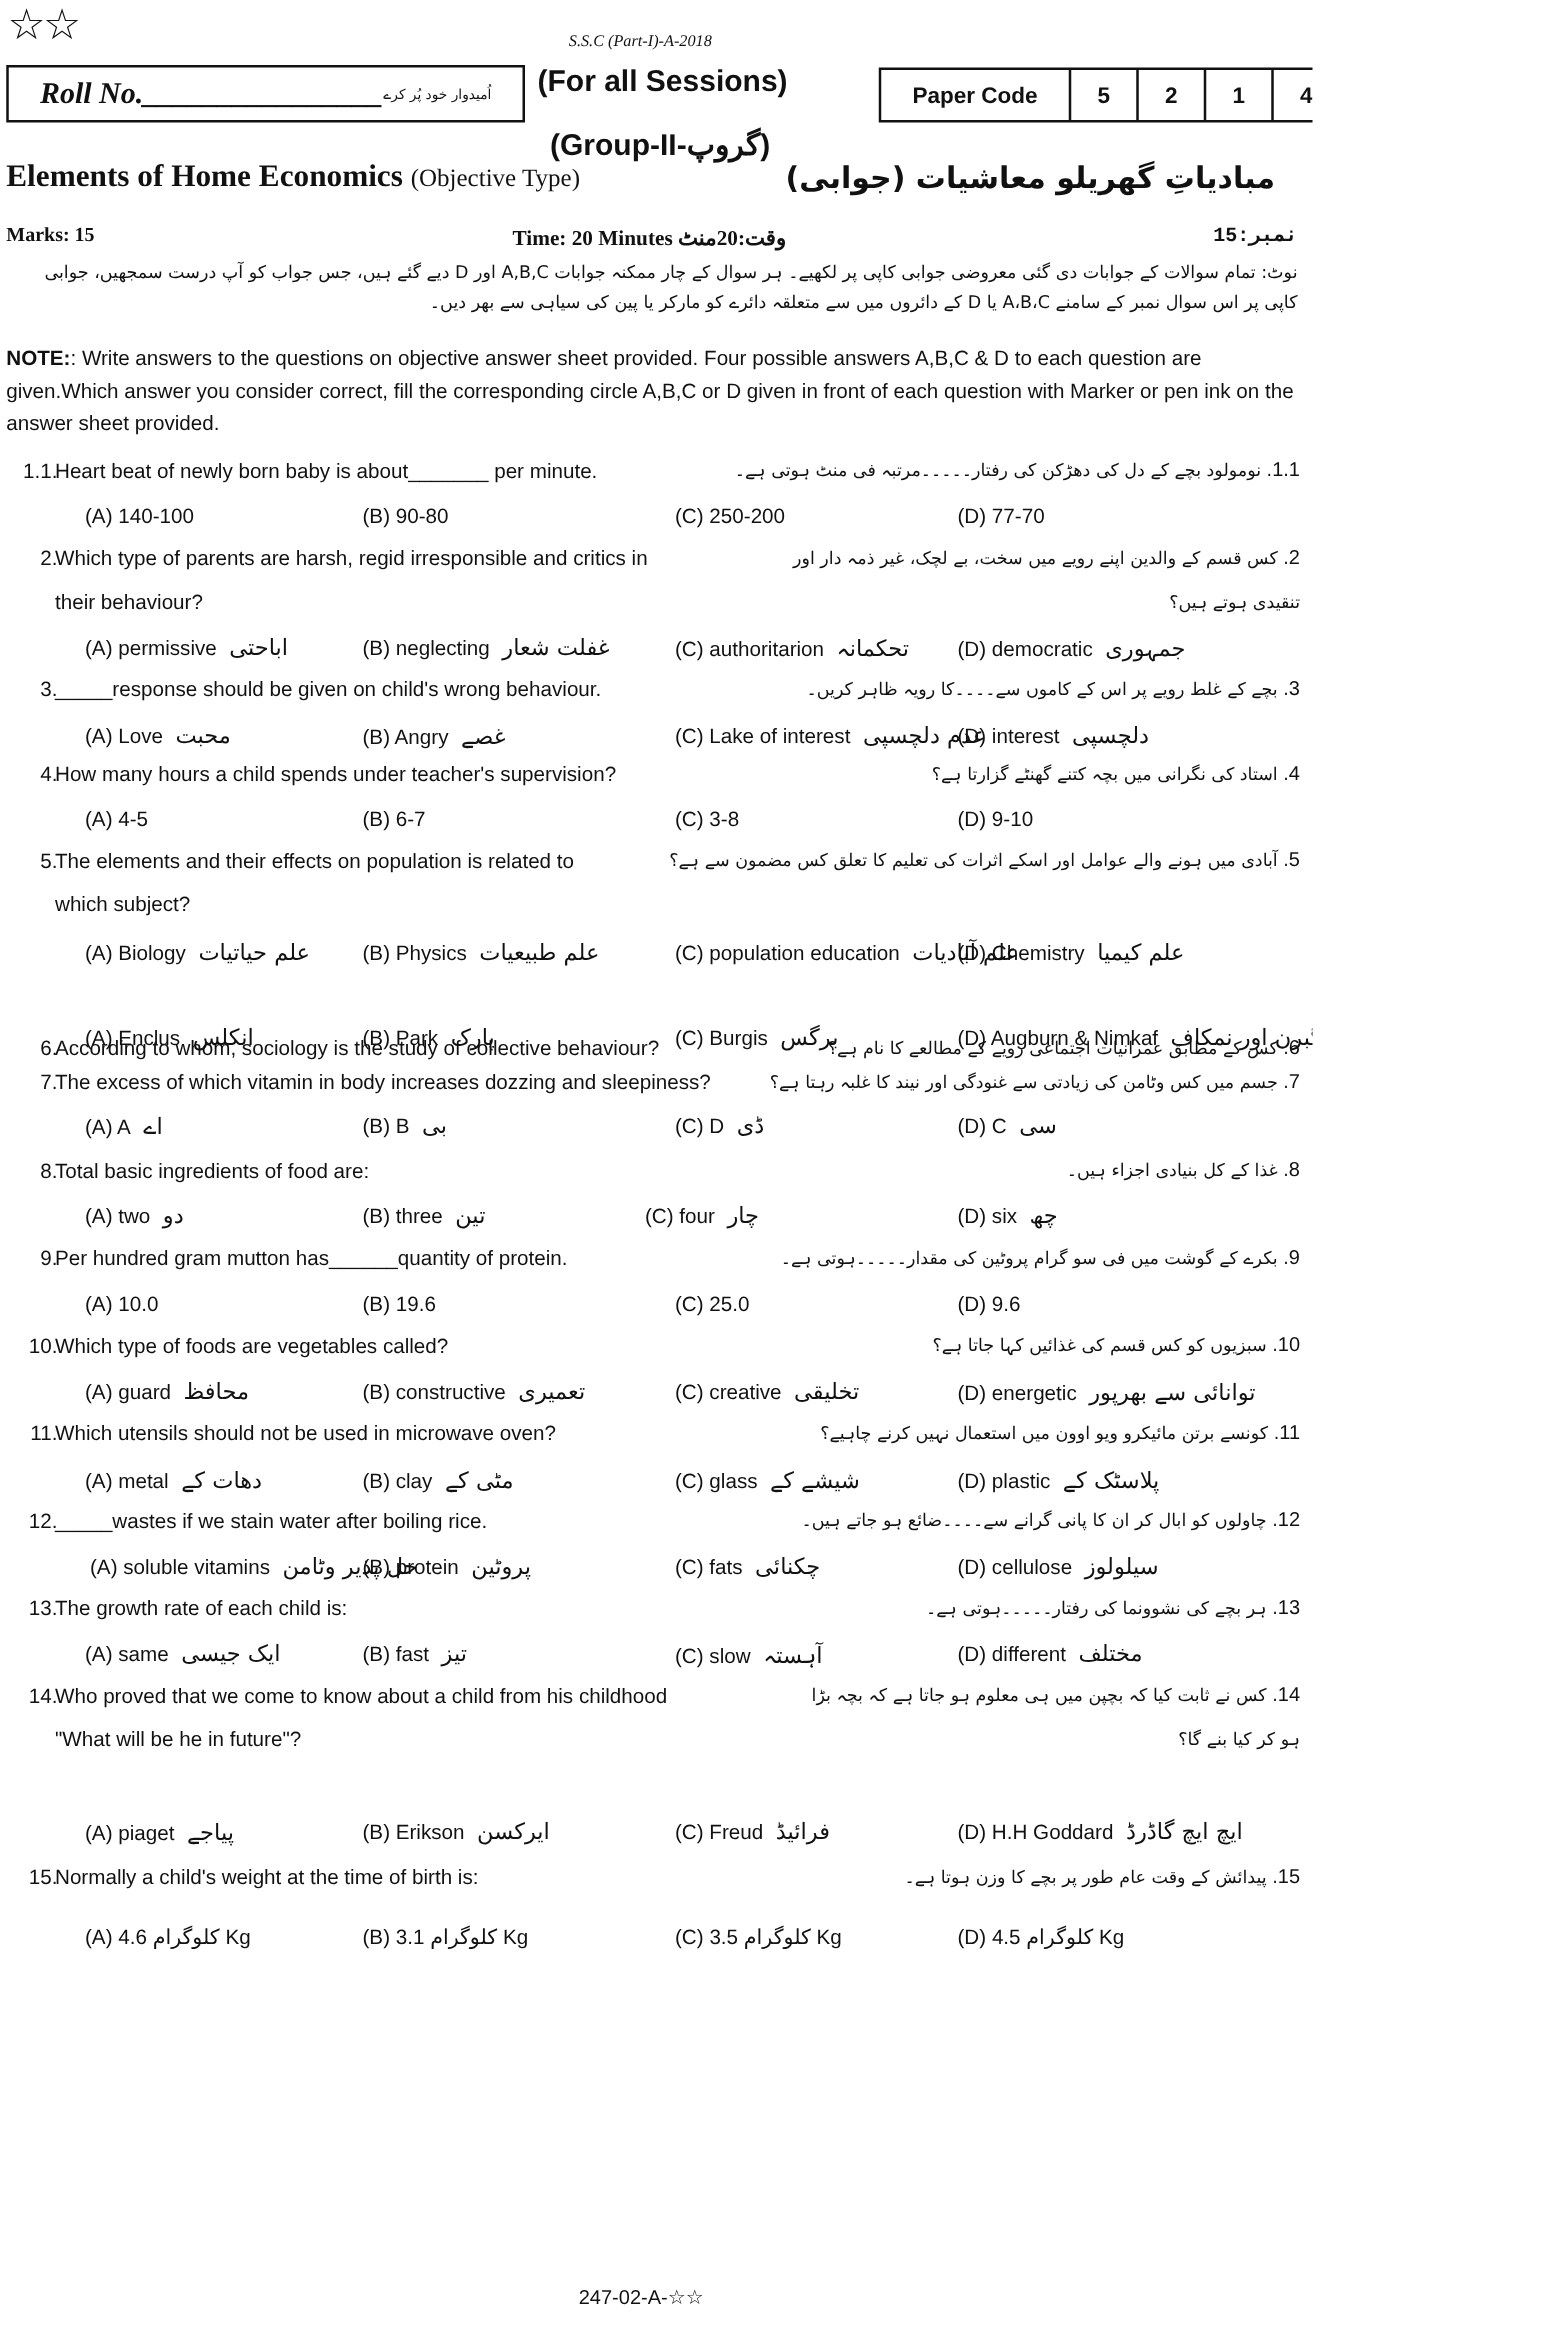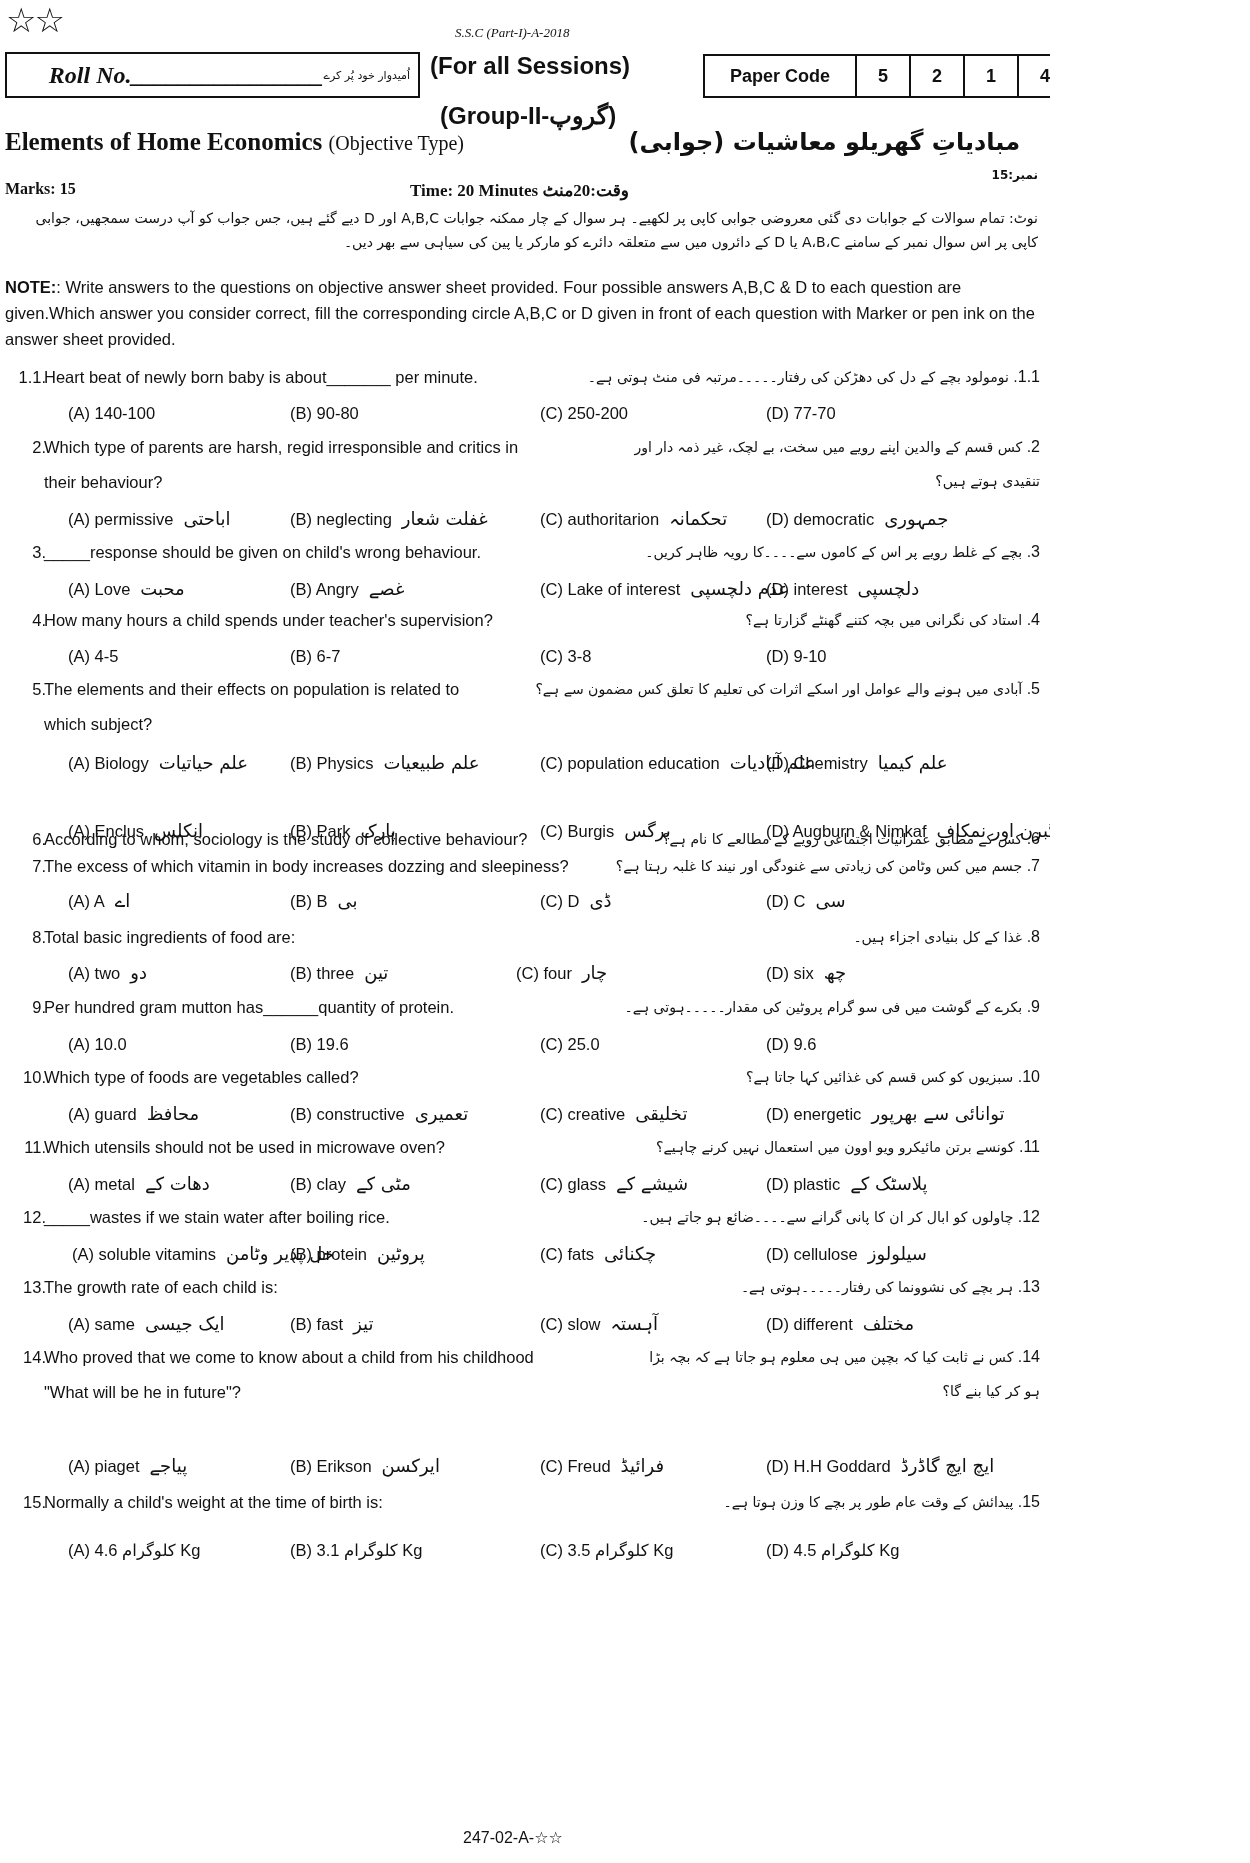--- a/index.html
+++ b/index.html
@@ -1,34 +1,34 @@
 <!DOCTYPE html>
 <html><head>
 <meta charset="utf-8">
 <style>
   html,body{margin:0;padding:0;background:#fff;}
   body{width:1050px;height:1863px;position:relative;overflow:hidden;color:#111;font-family:"Liberation Sans",sans-serif;}
   .abs{position:absolute;}
   .stars{left:6px;top:0;font-size:34px;letter-spacing:-2px;font-family:"DejaVu Sans",sans-serif;line-height:40px;}
-  .roll{left:5px;top:52px;width:415px;height:46px;border:2px solid #111;box-sizing:border-box;display:flex;align-items:center;justify-content:flex-end;padding:0 8px;}
+  .roll{left:5px;top:52px;width:415px;height:46px;border:2px solid #111;box-sizing:border-box;display:flex;align-items:center;justify-content:center;padding:0 8px;}
   .roll .lbl{font-family:"Liberation Serif",serif;font-style:italic;font-weight:bold;font-size:24px;}
   .urdu{direction:rtl;font-family:"DejaVu Sans",sans-serif;}
   .roll .u{font-size:11px;}
   .ssc{left:455px;top:25px;font-family:"Liberation Serif",serif;font-style:italic;font-size:13px;}
   .sessions{left:430px;top:52px;font-weight:bold;font-size:24px;}
   .pcode{left:703px;top:54px;height:40px;display:flex;border:2px solid #111;}
   .pcode div{border-left:2px solid #111;display:flex;align-items:center;justify-content:center;font-weight:bold;font-size:18px;width:52px;}
   .pcode div:first-child{border-left:none;width:150px;}
   .group{left:440px;top:102px;font-weight:bold;font-size:24px;}
   .title{left:5px;top:128px;font-family:"Liberation Serif",serif;font-weight:bold;font-size:25px;white-space:nowrap;}
   .title .sub{font-weight:normal;font-size:20px;}
   .title-ur{right:30px;top:128px;font-size:24px;font-weight:bold;}
   .marks{left:5px;top:180px;font-family:"Liberation Serif",serif;font-weight:bold;font-size:16px;}
   .time{left:410px;top:180px;font-family:"Liberation Serif",serif;font-weight:bold;font-size:17px;}
-  .marks-ur{right:12px;top:168px;font-size:12px;font-weight:bold;}
+  .marks-ur{right:12px;top:178px;font-size:16px;font-weight:bold;font-family:Liberation Mono, monospace;}
   .note-ur{right:12px;left:5px;top:206px;font-size:14px;line-height:24px;text-align:right;}
   .note{left:5px;top:258px;width:1040px;font-size:16.5px;line-height:26px;margin-top:16px;}
   .note b{font-weight:bold;}
   .q{position:absolute;left:0;width:1050px;font-size:16.5px;}
   .q .num{position:absolute;text-align:right;width:46px;left:0;}
   .q .en{position:absolute;left:44px;white-space:nowrap;}
   .q .ur{position:absolute;right:10px;direction:rtl;font-size:14px;white-space:nowrap;font-family:"DejaVu Sans",sans-serif;}
   .q .ur .unum{font-family:"Liberation Sans",sans-serif;font-size:16px;}
   .opt{position:absolute;white-space:nowrap;font-size:16.5px;}
   .opt .ou{font-size:18px;margin-left:10px;font-family:"DejaVu Sans",sans-serif;}

